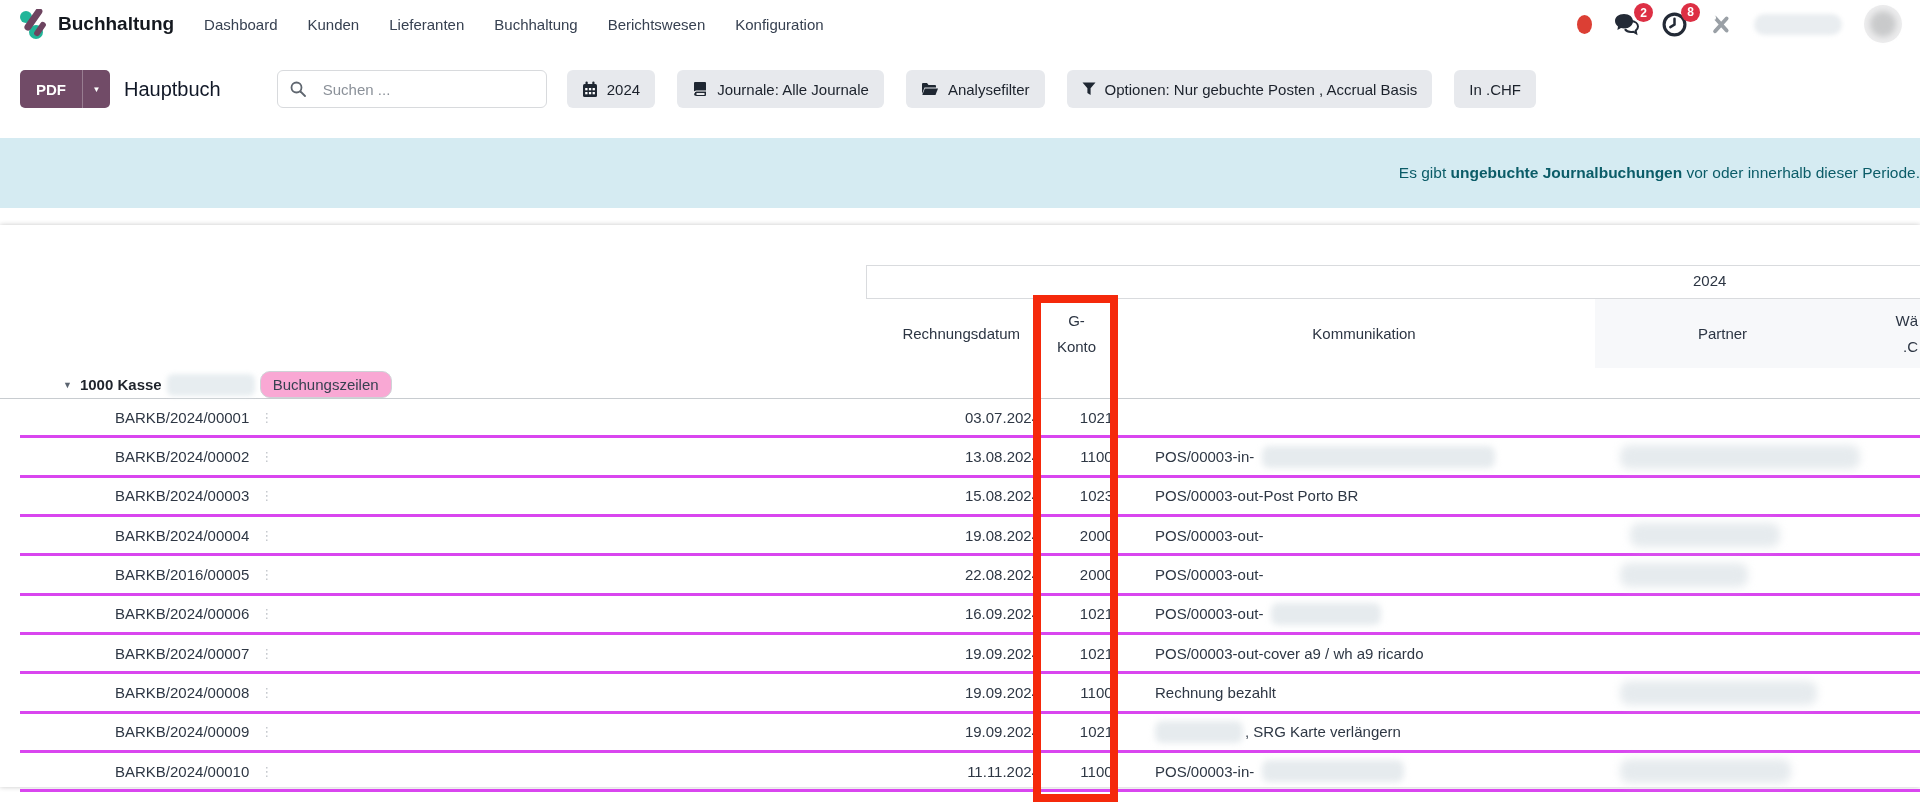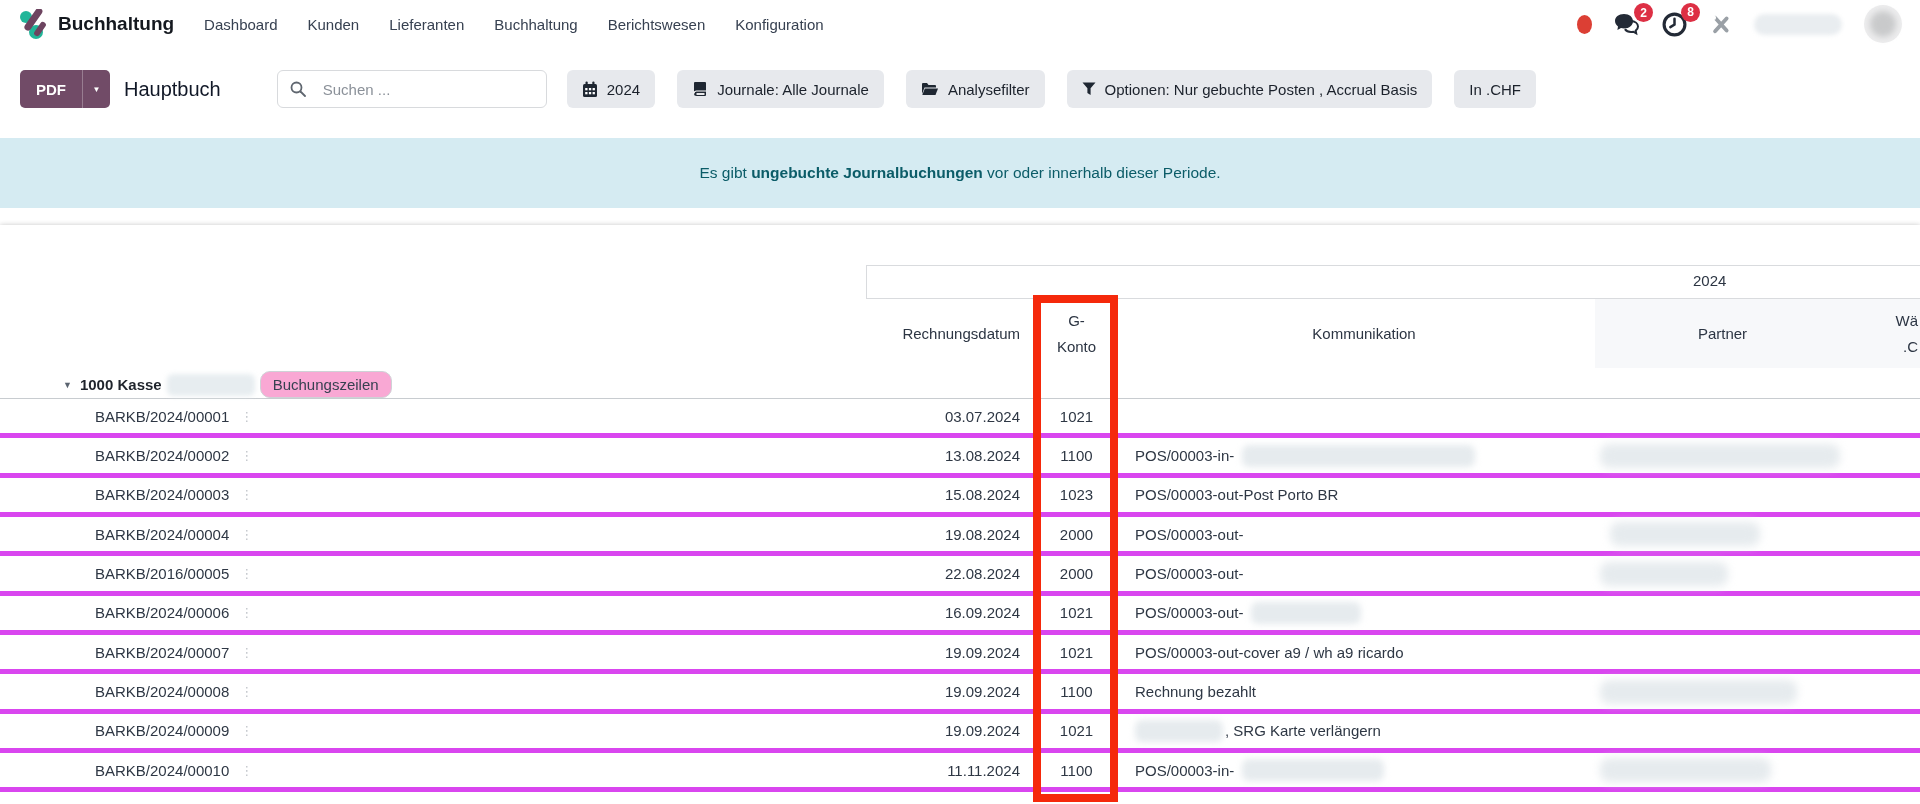--- a/index.html
+++ b/index.html
@@ -34,21 +34,21 @@
     display:flex; align-items:center; padding:0 12px; background:#fff;gap:8px; }
   .search-box input { border:0; outline:0; flex:1; font-size:15px; color:#374151; margin-left:9px;
     font-family:inherit; background:transparent; }
   .search-box input::placeholder { color:#8b9199; }
   .btns { display:flex; gap:22px; margin-left:20px; }
   .fbtn { height:38px; background:#e7e9ed; border:0; border-radius:6px; padding:0 15px;
     display:flex; align-items:center; gap:9px; font-size:15px; color:#1b212b; font-family:inherit; cursor:pointer; }
   .fbtn svg { flex:0 0 auto; }
 
   
-  .banner { height:70px; background:#d5ebf2; display:flex; align-items:center; justify-content:center;
+  .banner { height:70px; background:#d5ebf2; display:flex; align-items:center; justify-content:flex-end;
     font-size:15.5px; color:#0b5c68; }
   .banner span { white-space:pre; }
   .banner .b { font-weight:700; }
 
   
   .card { position:relative; margin-top:17px; height:562px; background:#fff;
     box-shadow:0 0 5px rgba(0,0,0,.22); }
   .year-box { position:absolute; left:866px; right:-4px; top:40px; height:34px;
     border:1px solid #d9dbde; background:#fff; }
   .year-box span { position:absolute; left:826px; top:6px; font-size:15px; color:#2c3543; }
@@ -64,21 +64,21 @@
 
   .group-row { position:absolute; left:0; right:0; top:146px; height:28px; display:flex; align-items:center;
     border-bottom:1px solid #c8ccd0; }
   .caret-down { margin-left:63px; font-size:9px; color:#5b6470; cursor:pointer; }
   .group-label { margin-left:8px; font-size:15px; font-weight:700; color:#1f242c; }
   .group-blur { width:88px; height:22px; margin-left:5px; border-radius:6px; filter:blur(2.5px); background:#e7edf0; }
   .group-btn { margin-left:5px; height:27px; padding:0 12px; background:#f9a8d4; border:1px solid #cfd2d6;
     border-radius:10px; font-size:15px; color:#374151; font-family:inherit; cursor:pointer; }
 
   .rows { position:absolute; left:0; right:0; top:174px; }
-  .row { height:39.35px; border-bottom:5px solid #d946ef; font-size:15px; color:#2e3744; }
+  .row { height:39.35px; border-bottom:3px solid #d946ef; font-size:15px; color:#2e3744;margin-left:20px; }
   .c-ref { display:flex; align-items:center; gap:11px; padding-left:95px; }
   .dots { color:#c3c7cc; font-size:13px; cursor:pointer; }
   .c-date { text-align:right; }
   .c-acc { text-align:center; }
   .c-comm { display:flex; align-items:center; gap:8px; padding-left:2px; }
   .c-partner { display:flex; align-items:center; padding-left:5px; }
   .ellipsis { color:#a7adb3; font-size:14px; letter-spacing:1px; }
   .rpill { height:22px; border-radius:7px; background:#e6ebee; filter:blur(3px); }
   .ppill { height:24px; border-radius:9px; background:#e6ebee; filter:blur(4px); }
 

